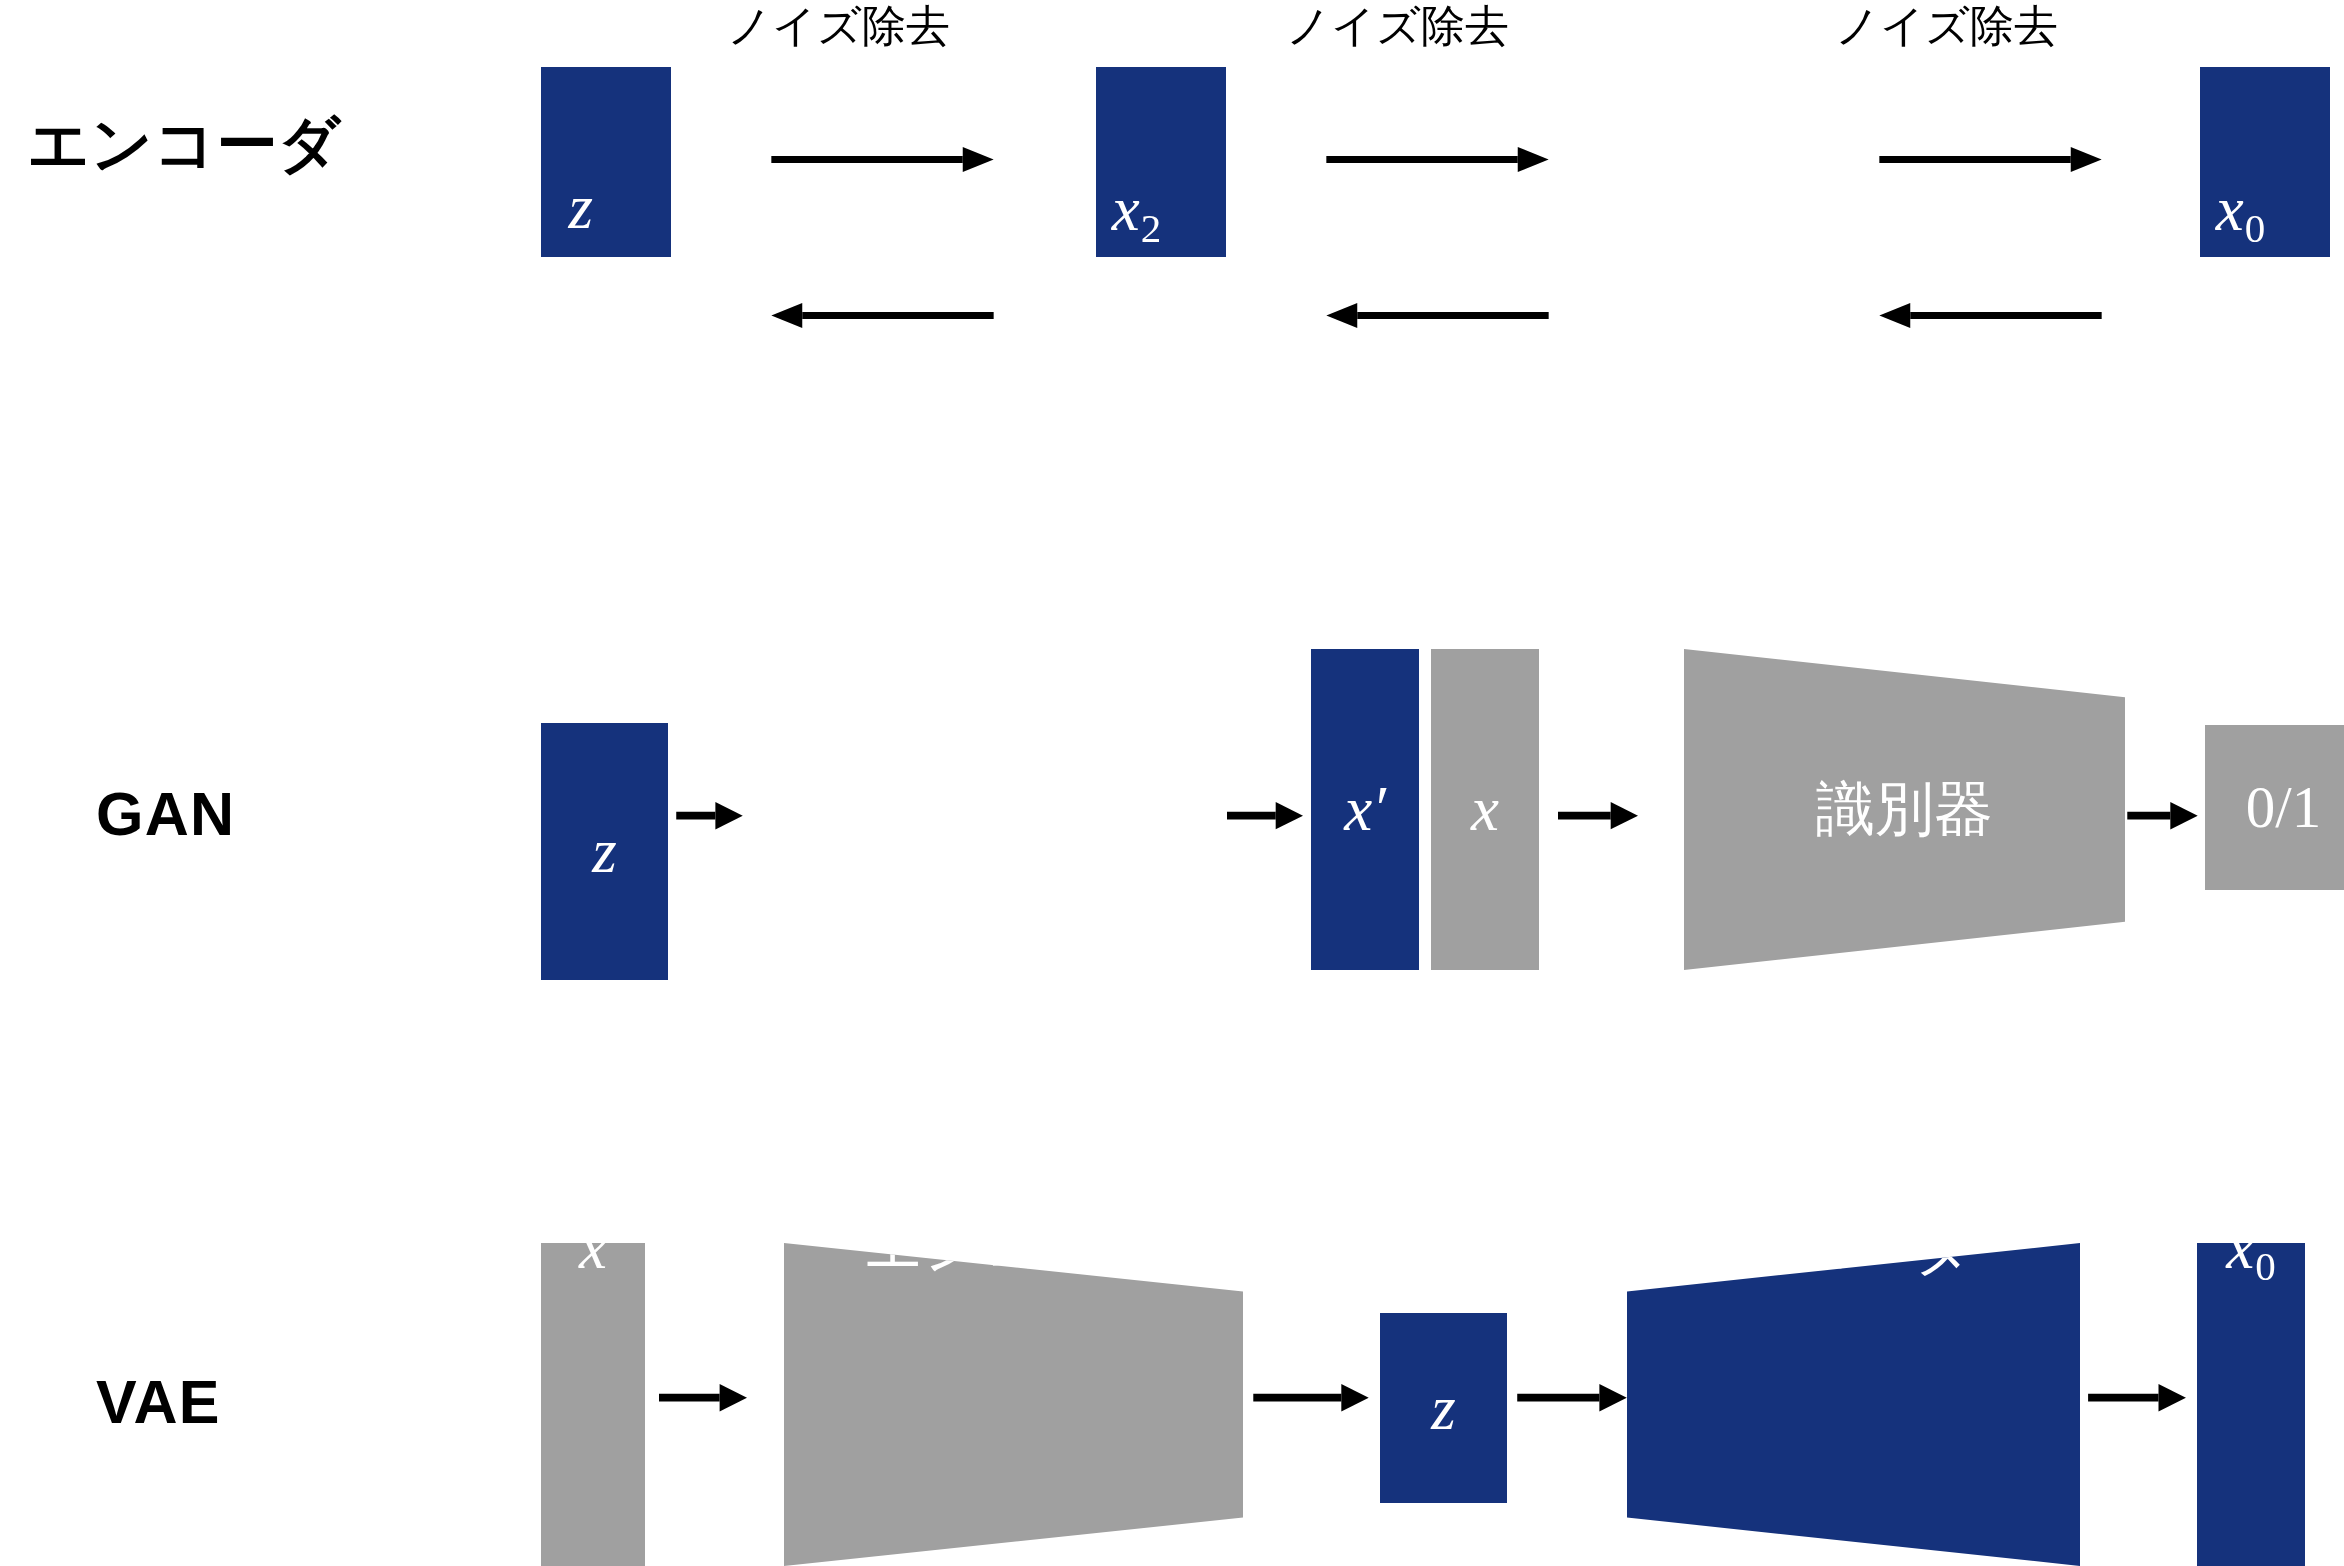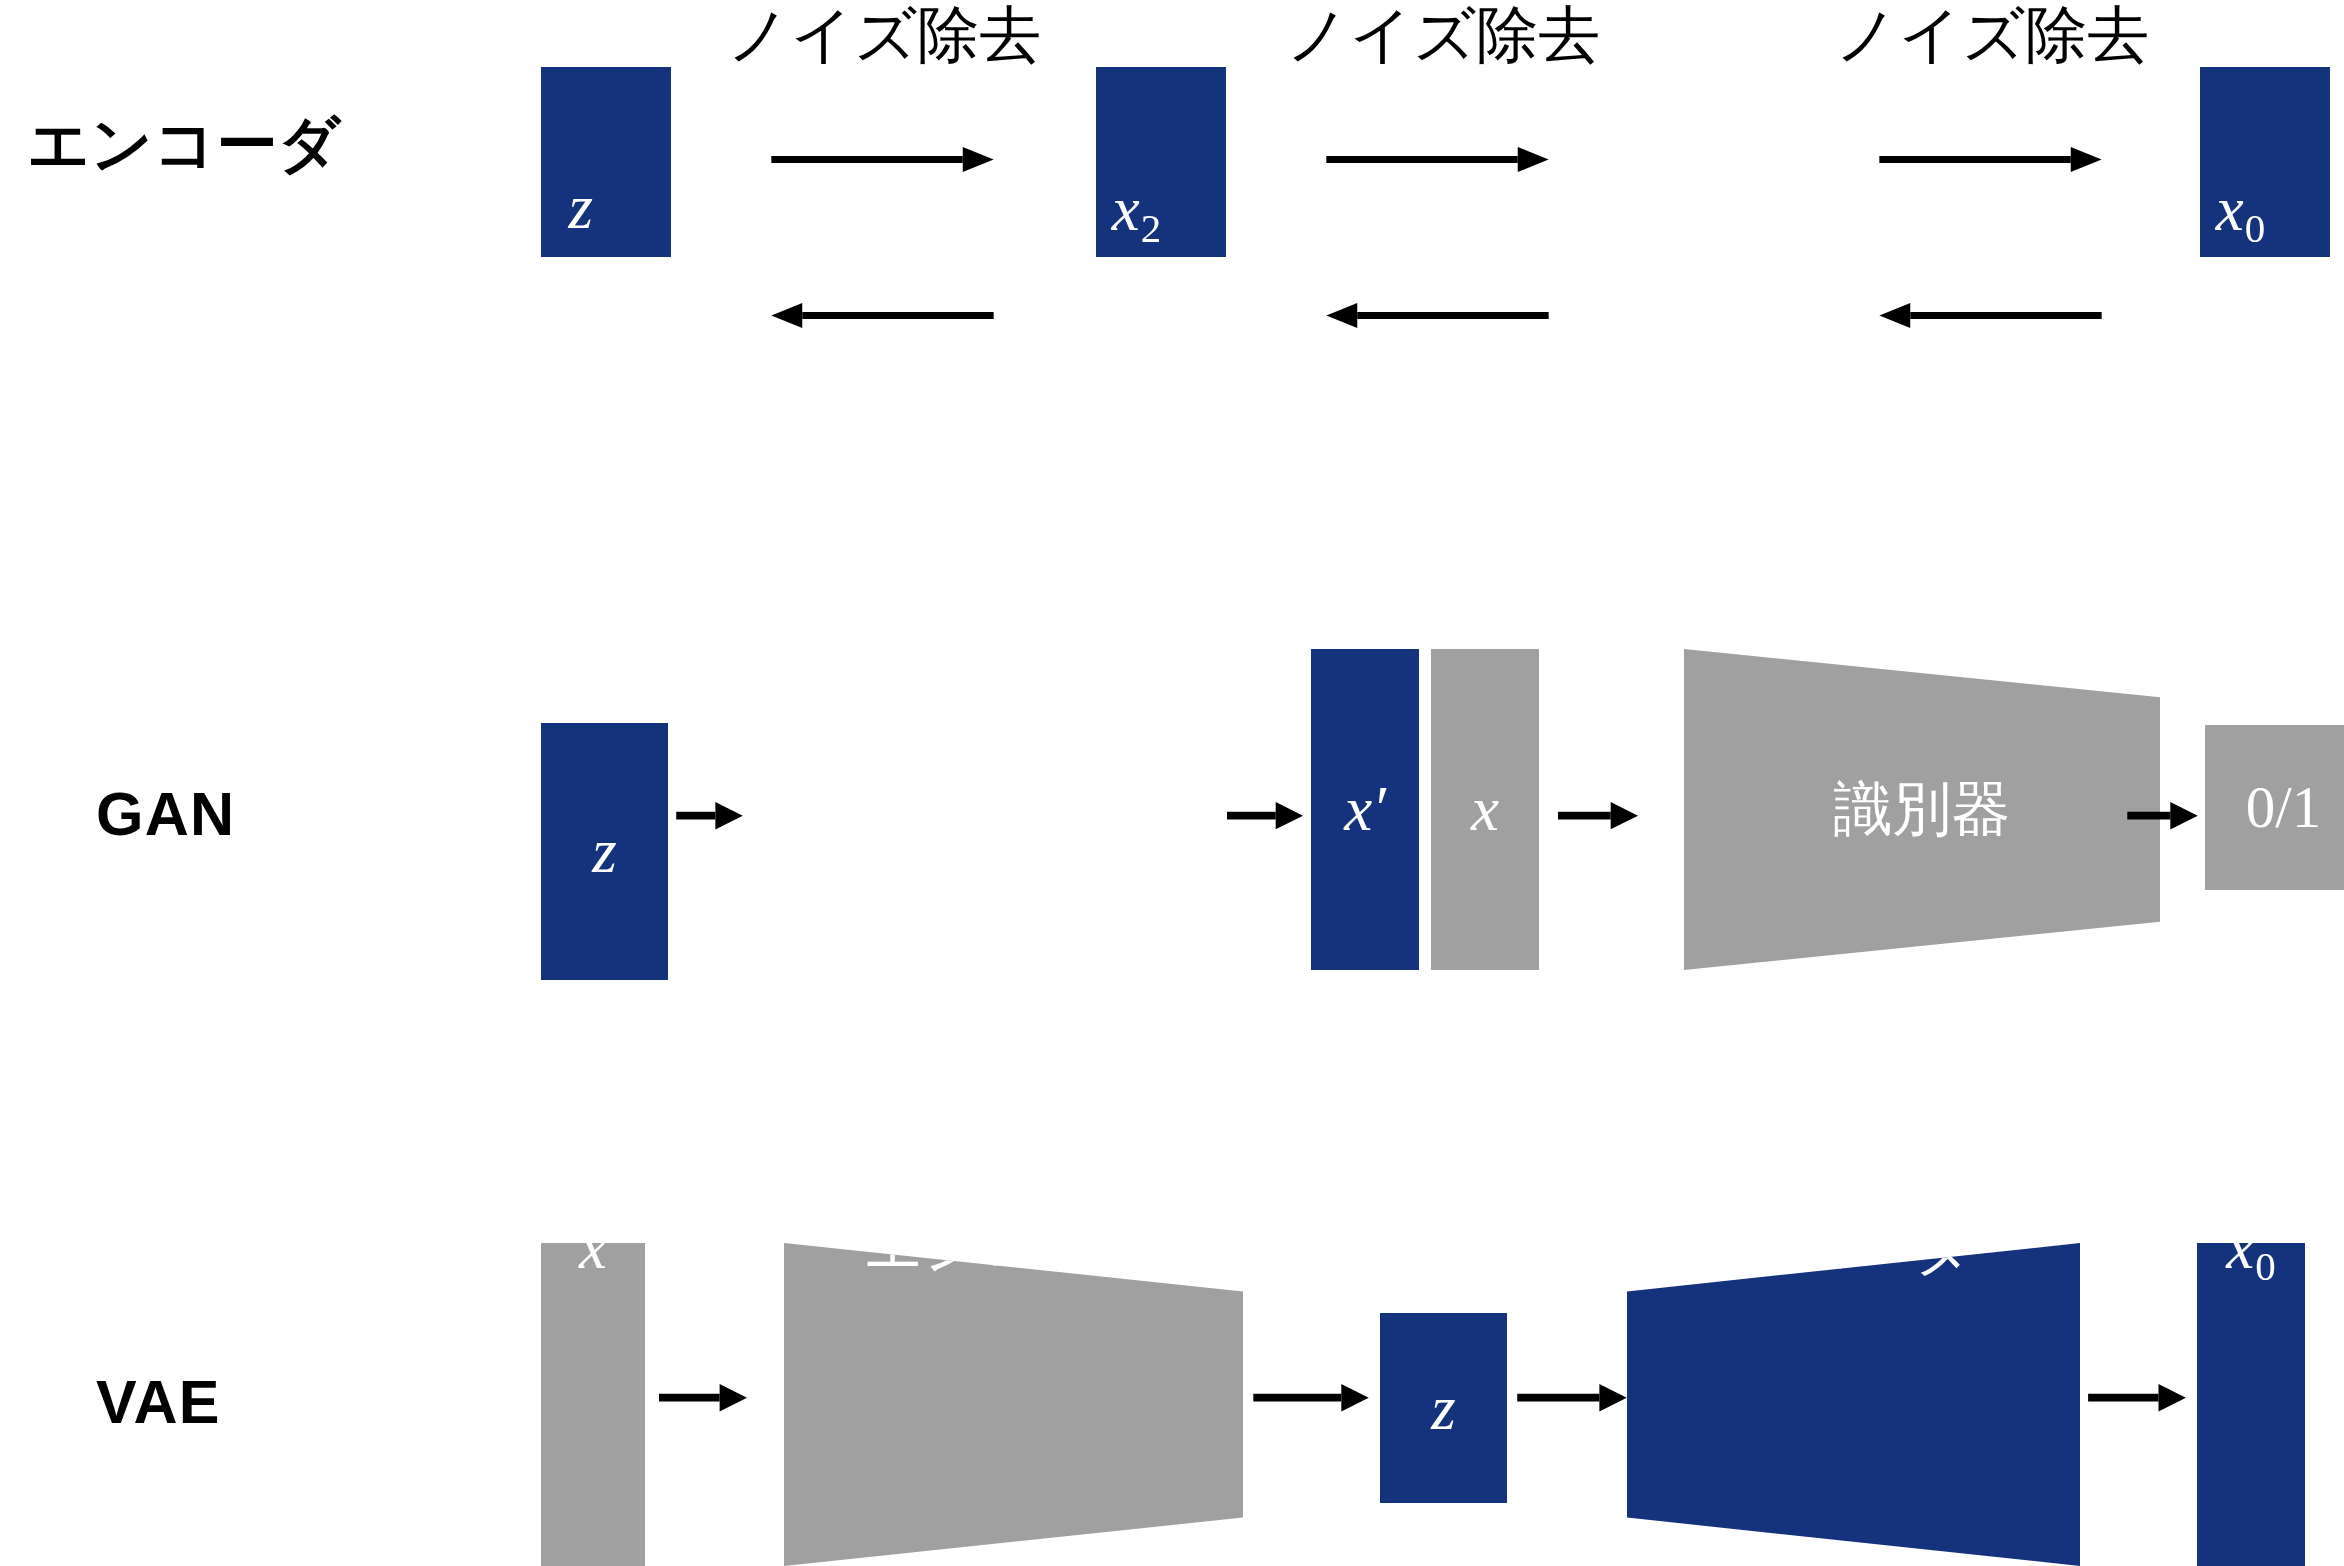--- a/index.html
+++ b/index.html
@@ -70,21 +70,21 @@
   .plain{
     font-family:"Liberation Serif","DejaVu Serif",serif;
     font-size:59px;
     color:#ffffff;
     white-space:nowrap;
   }
 
   
   .caption{
     position:absolute;
-    font-size:62px;
+    font-size:44px;
     color:#000;
     white-space:nowrap;
     line-height:1;
   }
 
   
   .arrow{position:absolute;}
   .arrow svg{display:block;overflow:visible;}
 </style>
 </head>
@@ -182,21 +182,21 @@
     <span class="math">x</span>
   </div>
 
   <div class="arrow" style="left:1558px;top:802px;">
     <svg width="80" height="27.4" viewBox="0 0 82 28">
       <line x1="0" y1="14" x2="54" y2="14" stroke="#000" stroke-width="8"></line>
       <polygon points="54,0 82,14 54,28" fill="#000"></polygon>
     </svg>
   </div>
 
-  <div class="block gray trap-left" style="left:1684px;top:649px;width:476px;height:321px;">
+  <div class="block gray trap-left" style="left:1684px;top:649px;width:441px;height:321px;">
     <span class="shape-label">識別器</span>
   </div>
 
   <div class="arrow" style="left:2127px;top:802px;">
     <svg width="71" height="27.4" viewBox="0 0 72 28">
       <line x1="0" y1="14" x2="44" y2="14" stroke="#000" stroke-width="8"></line>
       <polygon points="44,0 72,14 44,28" fill="#000"></polygon>
     </svg>
   </div>
 

